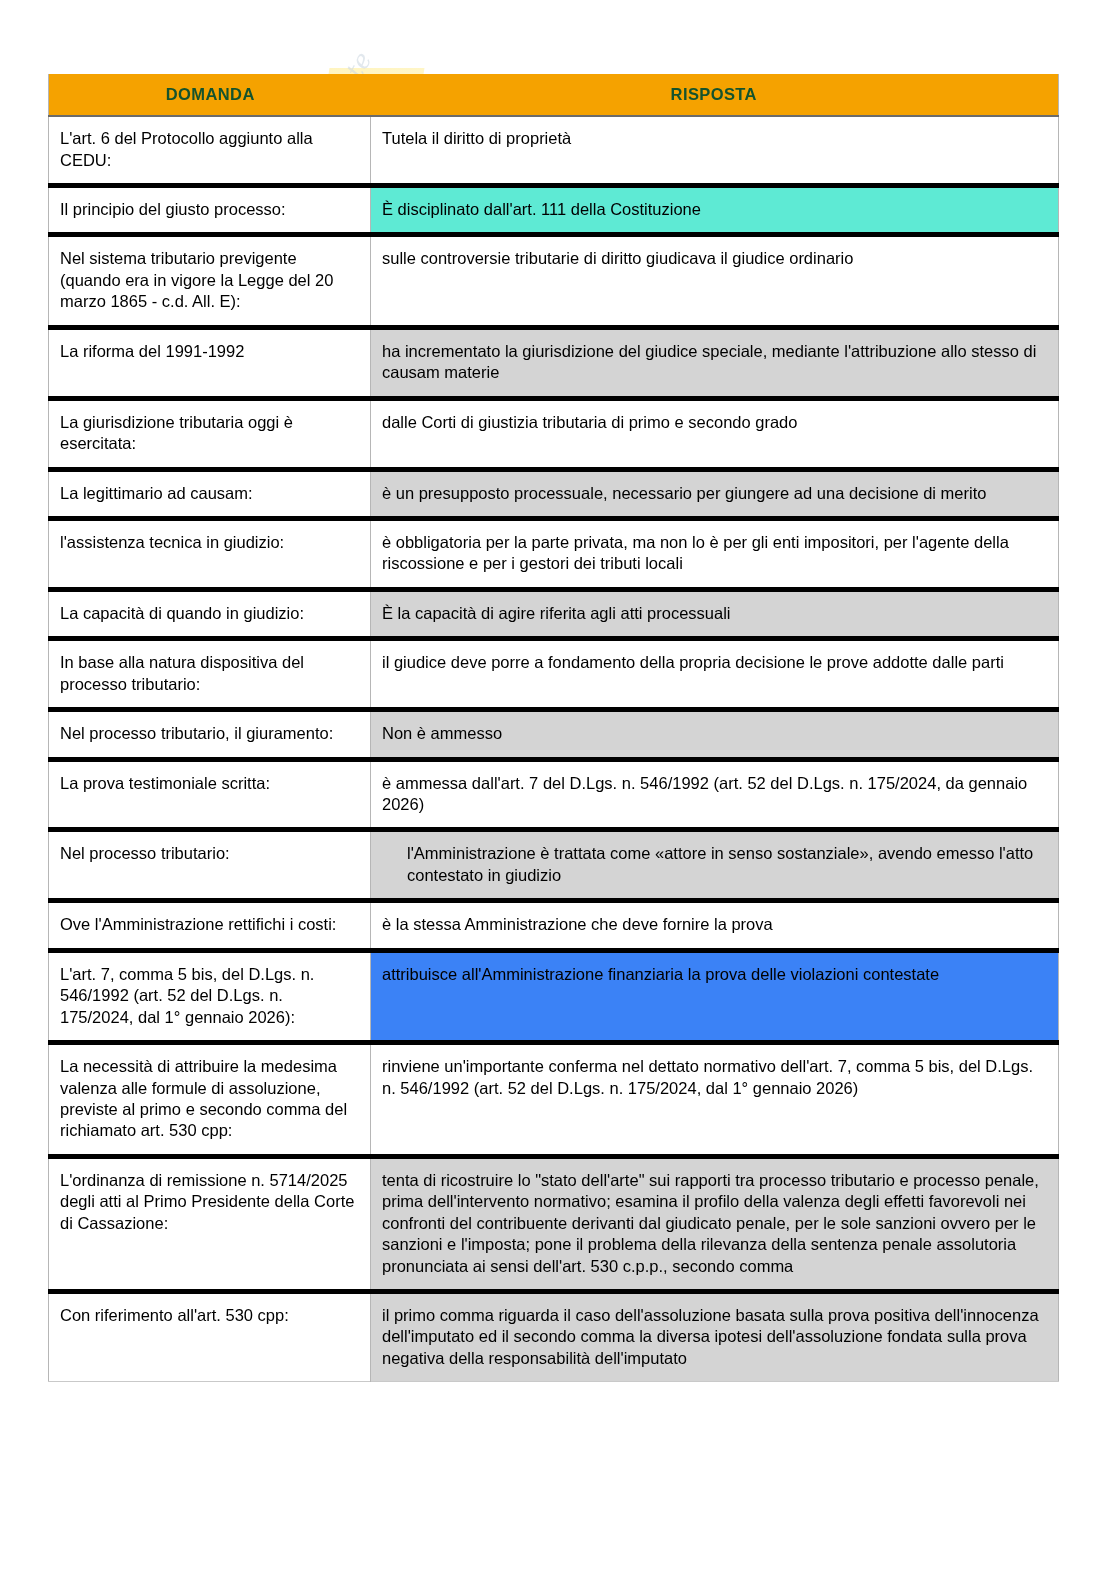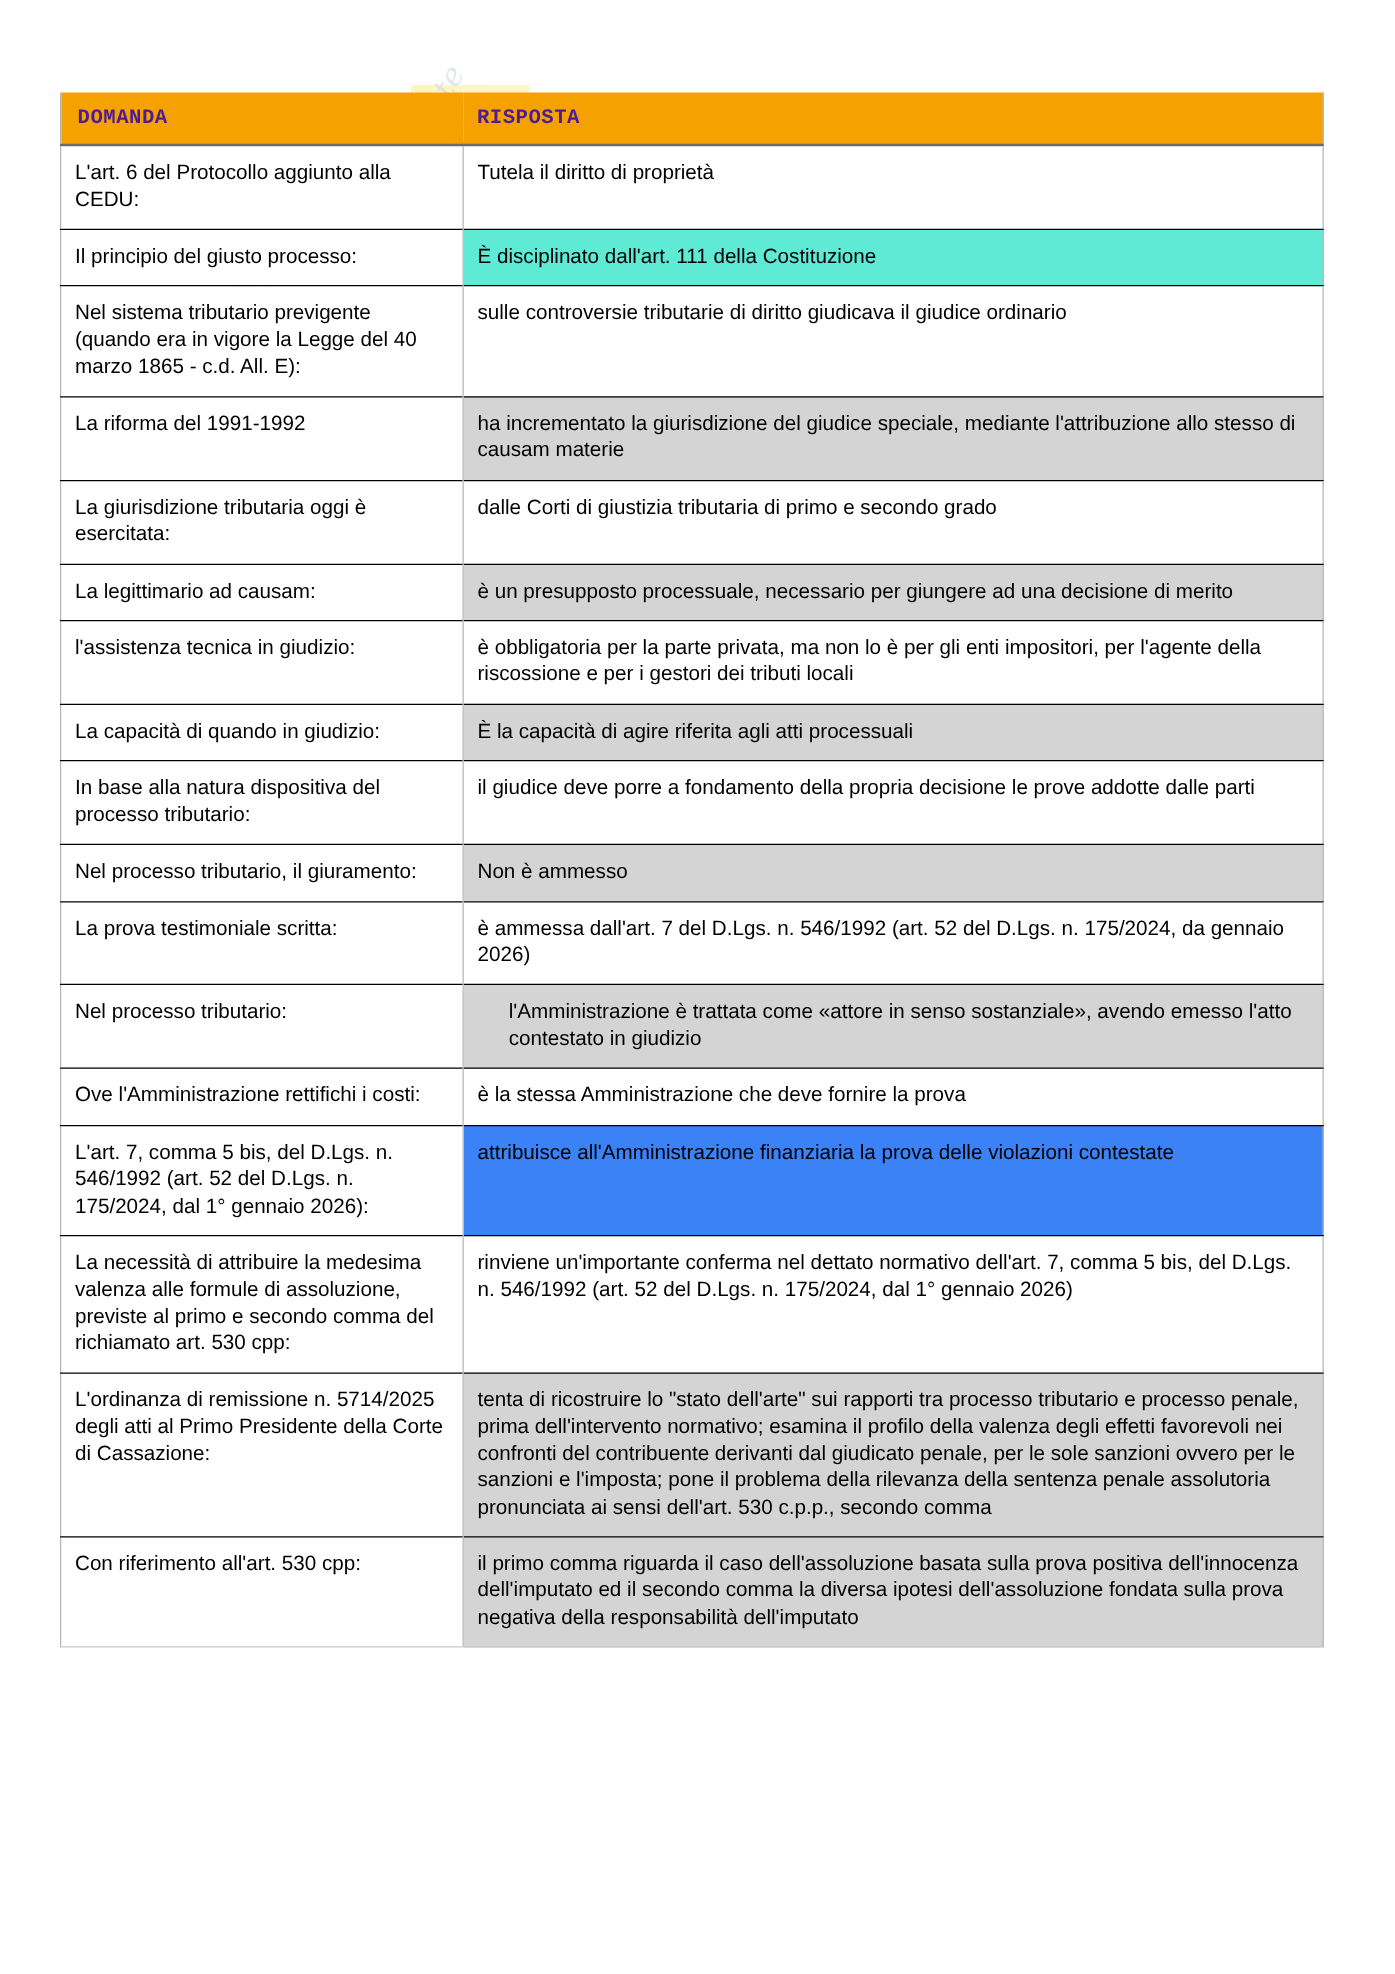--- a/index.html
+++ b/index.html
@@ -83,39 +83,38 @@
   table#qa-table {
     border-collapse: collapse;
     width: 1010px;
     table-layout: fixed;
   }
   table#qa-table col.c-domanda { width: 322px; }
   table#qa-table col.c-risposta { width: 688px; }
 
   thead th {
     background: #F5A200;
-    color: #4c1d95;
+    color: #14532d;
     font-size: 16.5px;
     font-weight: bold;
-    text-align: left;
+    text-align: center;
     padding: 11px 12px 12px 13px;
     letter-spacing: .4px;
     border: none;
     line-height: 1.1;
-    font-family: Liberation Mono, monospace;
   }
   thead th.th-risposta { padding-left: 11px; }
   thead tr { border-bottom: 2px solid #6b6b6b; }
 
   tbody td {
     vertical-align: top;
     font-size: 16.5px;
     line-height: 1.30;
     padding: 11px 10px 12px 11px;
-    border-top: 1px solid #000000;
+    border-top: 5px solid #000000;
     border-right: 1px solid #b6b6b6;
     background: #ffffff;
     word-wrap: break-word;
     hyphens: none;
   }
   tbody td.cell-risposta {
     border-right: none;
     padding-left: 11px;
     padding-right: 14px;
   }
@@ -168,21 +167,21 @@
 
     <tr>
           <td class="cell-domanda">L'art. 6 del Protocollo aggiunto alla CEDU:</td>
           <td class="cell-risposta">Tutela il diritto di proprietà</td>
         </tr>
         <tr>
           <td class="cell-domanda">Il principio del giusto processo:</td>
           <td class="cell-risposta shaded" style="background: #5eead4;">È disciplinato dall'art. 111 della Costituzione</td>
         </tr>
         <tr>
-          <td class="cell-domanda">Nel sistema tributario previgente (quando era in vigore la Legge del 40 marzo 1865 - c.d. All. E):</td>
+          <td class="cell-domanda">Nel sistema tributario previgente (quando era in vigore la Legge del 20 marzo 1865 - c.d. All. E):</td>
           <td class="cell-risposta">sulle controversie tributarie di diritto giudicava il giudice ordinario</td>
         </tr>
         <tr>
           <td class="cell-domanda">La riforma del 1991-1992</td>
           <td class="cell-risposta shaded" style="background: rgb(212, 212, 212);">ha incrementato la giurisdizione del giudice speciale, mediante l'attribuzione allo stesso di causam materie</td>
         </tr>
         <tr>
           <td class="cell-domanda">La giurisdizione tributaria oggi è esercitata:</td>
           <td class="cell-risposta">dalle Corti di giustizia tributaria di primo e secondo grado</td>
         </tr>

